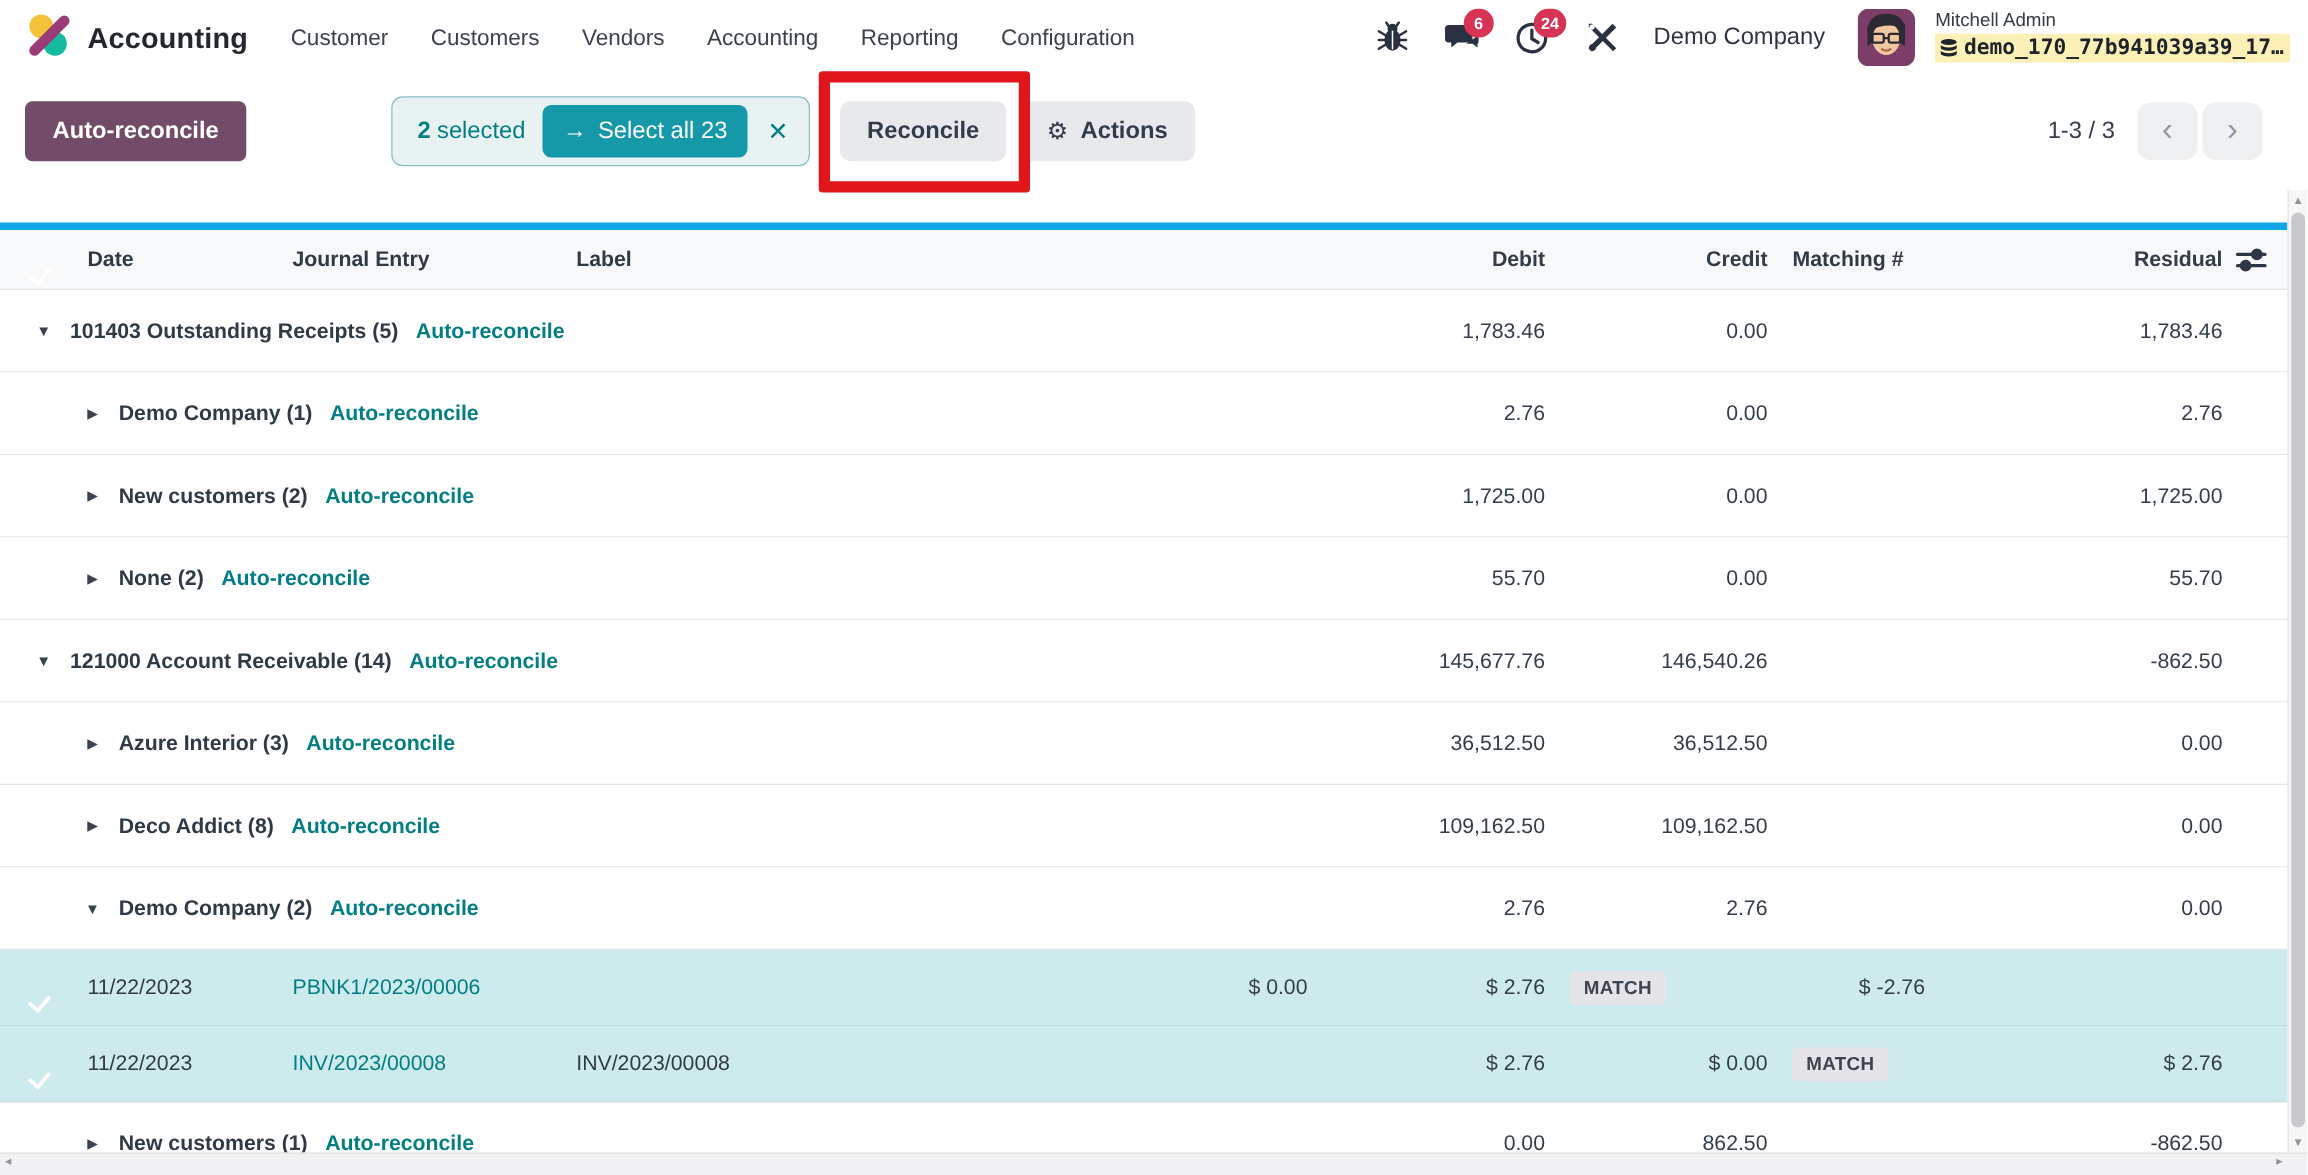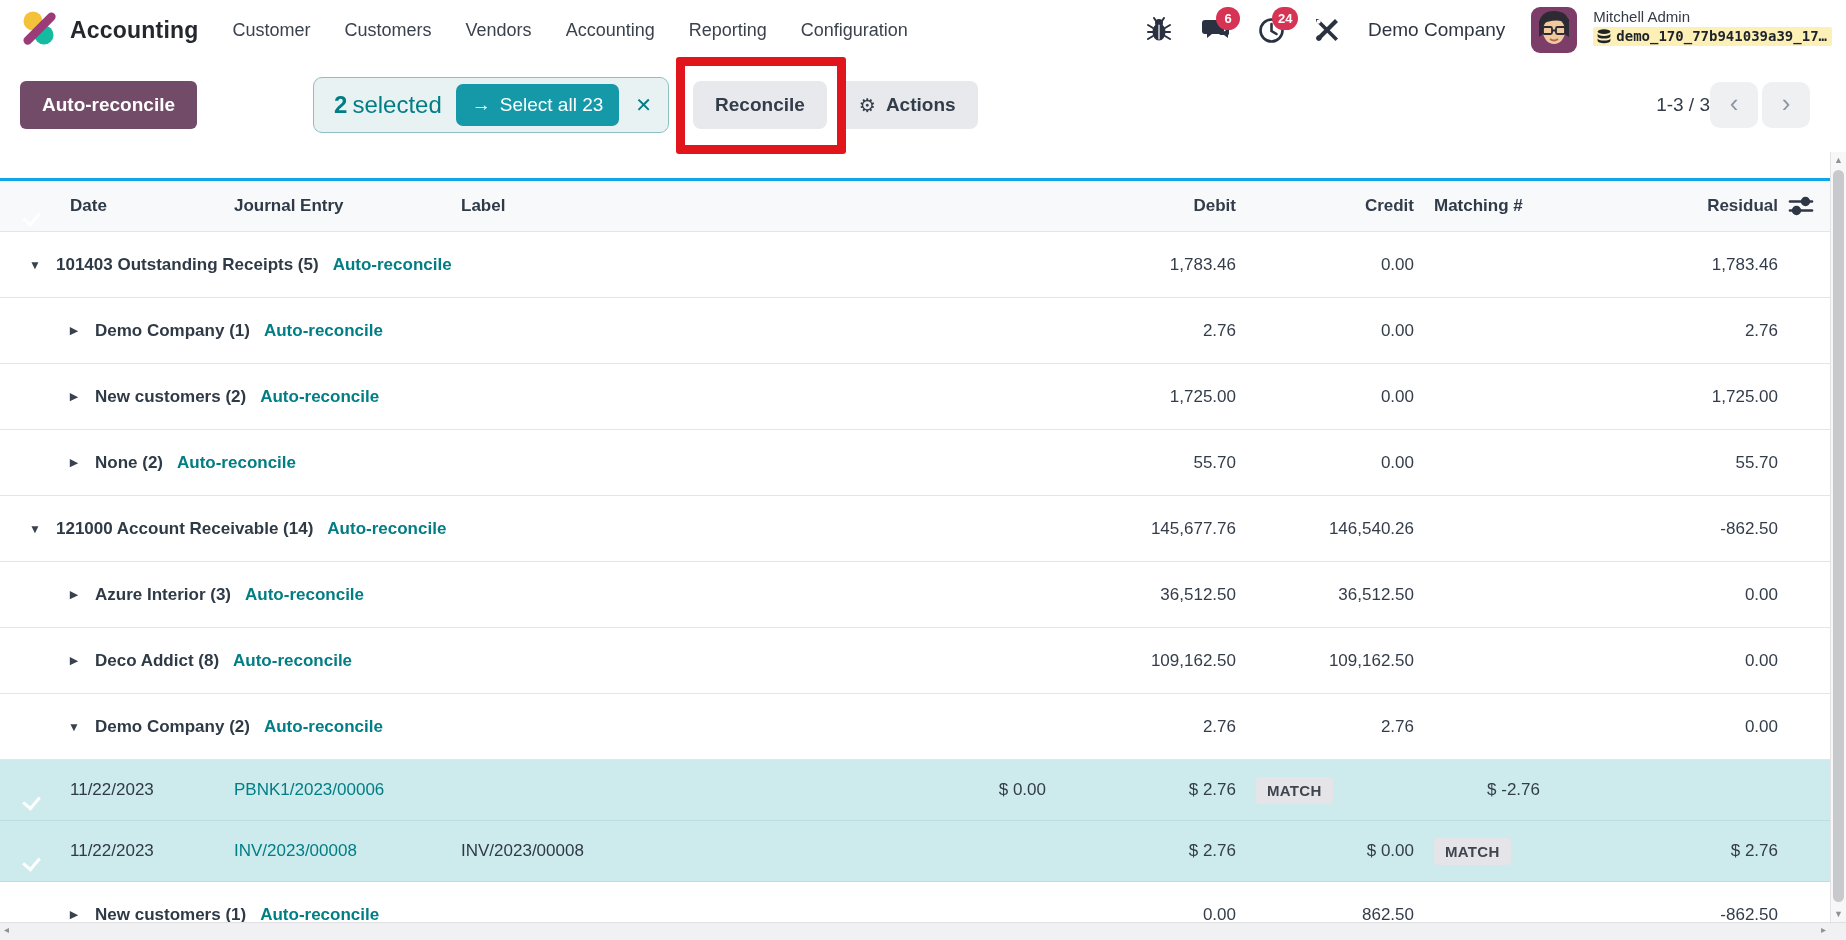--- a/index.html
+++ b/index.html
@@ -18,52 +18,52 @@
   .icon-btn svg { display:block; }
   .badge { position:absolute; top:-8px; left:16px; min-width:24px; height:23px; padding:0 6px;
     background:#d63355; color:#fff; font-size:13px; font-weight:700; border-radius:12px;
     display:flex; align-items:center; justify-content:center; }
   .company-name { font-size:19px; color:#2e3542; white-space:nowrap; }
   .user-block { display:flex; align-items:flex-start; gap:16px; cursor:pointer; }
   .avatar { width:46px; height:46px; border-radius:9px; overflow:hidden; flex:0 0 auto; }
   .user-text { display:flex; flex-direction:column; gap:2px; padding-top:1px; }
   .user-name { font-size:15px; color:#333b46; }
   .db-chip { display:flex; align-items:center; gap:5px; background:#fcf0b6; padding:1px 5px 2px 4px; border-radius:2px; }
-  .db-chip span { font-family:"DejaVu Sans Mono","Liberation Mono",monospace; font-size:14px; font-weight:700; color:#1e232b; white-space:nowrap; }
+  .db-chip span { font-family:"DejaVu Sans Mono","Liberation Mono",monospace; font-size:17px; font-weight:700; color:#1e232b; white-space:nowrap; }
 
   
   .control-bar { display:flex; align-items:center; height:90px; padding:0 36px 0 20px; background:#fff; position:relative; }
   .btn-primary { background:#714b67; color:#fff; border:none; border-radius:6px; font-size:19px; font-weight:700;
     padding:13px 22px; cursor:pointer; font-family:inherit; }
   .view-title { font-size:26px; color:#2f3a47; margin-left:18px; white-space:nowrap; }
   .select-banner { display:flex; align-items:center; gap:14px; margin-left:116px; height:56px;
     background:#e8f2f3; border:1px solid #8ebfc4; border-radius:9px; padding:0 14px 0 20px; }
-  .sel-text { font-size:24px; color:#017e84; white-space:nowrap; }
+  .sel-text { font-size:19px; color:#017e84; white-space:nowrap; }
   .sel-text b { font-weight:700; margin-right:5px; }
   .select-all-btn { display:flex; align-items:center; gap:9px; background:#1598a8; color:#fff; border:none;
     border-radius:7px; font-size:19px; padding:10px 16px; cursor:pointer; font-family:inherit; white-space:nowrap; }
   .sel-close { font-size:20px; font-weight:700; color:#017e84; cursor:pointer; padding:0 2px; }
   .reconcile-wrap { position:relative; margin-left:24px; }
   .btn-flat { background:#e7e9ed; color:#333c49; border:none; border-radius:8px; font-size:19px; font-weight:600;
     padding:13px 22px; cursor:pointer; font-family:inherit; display:flex; align-items:center; gap:10px; white-space:nowrap; }
   .annotation-box { position:absolute; left:-17px; right:-19px; top:-24px; bottom:-25px;
     border:9px solid #e0161c; border-radius:3px; pointer-events:none; z-index:9; }
   .actions-btn { margin-left:10px; }
   .gear-glyph { font-size:19px; line-height:1; }
-  .pager { display:flex; align-items:center; gap:0; margin-left:auto; }
+  .pager { display:flex; align-items:center; gap:18px; margin-left:auto; }
   .pager-label { font-size:19px; color:#333c49; white-space:nowrap; }
   .pager-btns { display:flex; gap:4px; }
   .pager-btn { width:48px; height:46px; background:#eef0f2; border:none; border-radius:10px; color:#8d97a3;
     font-size:26px; line-height:1; cursor:pointer; font-family:inherit; display:flex; align-items:center; justify-content:center; padding-bottom:4px; }
 
   
   .table-wrap { margin-top:28px; width:1830px; }
   .trow { display:grid; grid-template-columns:64px 164px 227px 1fr 190px 178px 126px 238px 52px;
     align-items:center; border-bottom:1px solid #e3e5e9; }
-  .thead { height:54px; background:#f8f9fb; border-top:3px solid #0ea5e9; font-weight:700; color:#2f3a47; }
+  .thead { height:54px; background:#f8f9fb; border-top:6px solid #0ea5e9; font-weight:700; color:#2f3a47; }
   .th, .td { font-size:17px; }
   .cell-check { padding-left:20px; }
   .pl { padding-left:6px; }
   .num { text-align:right; color:#333d4a; }
   .match-col { padding-left:20px; text-align:left; }
   .group-row { height:66px; background:#fff; }
   .line-row { height:61px; background:#cdeaed; border-bottom:1px solid #badee2; }
   .group-cell { grid-column:1 / 5; display:flex; align-items:center; gap:14px; }
   .caret { font-size:12px; color:#39424e; cursor:pointer; width:14px; text-align:center; }
   .group-name { font-weight:700; font-size:17px; color:#2f3a47; white-space:nowrap; }

